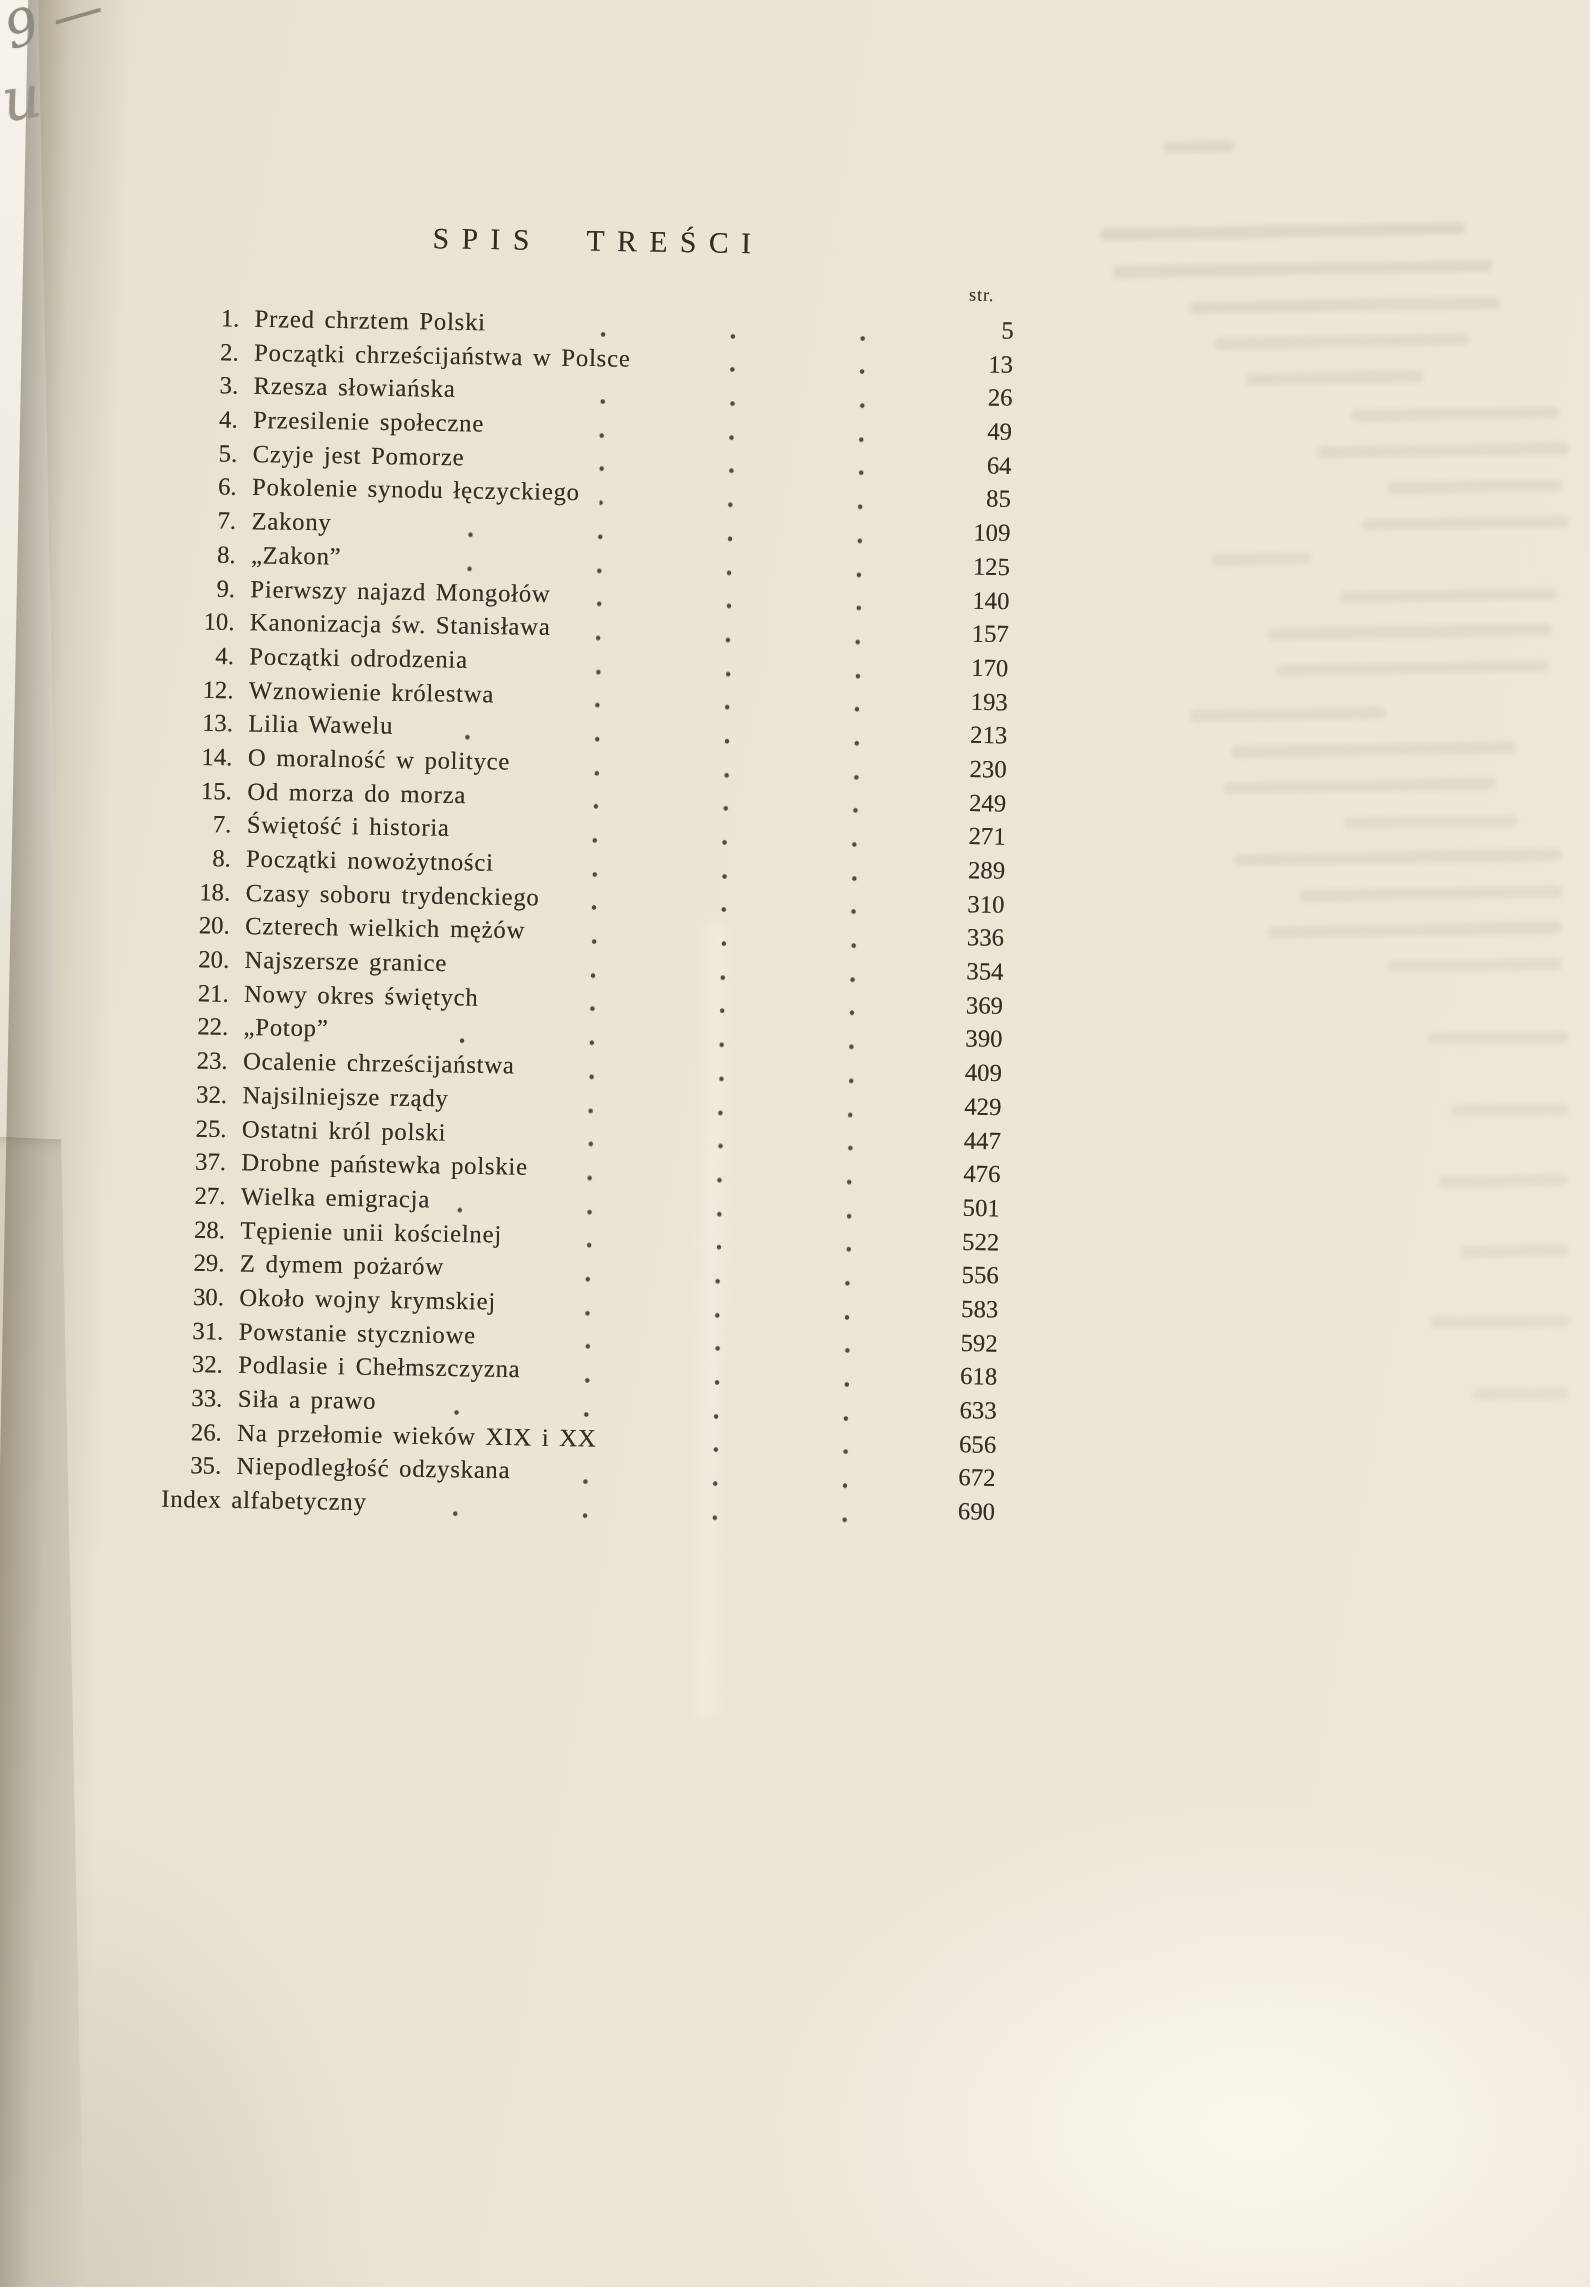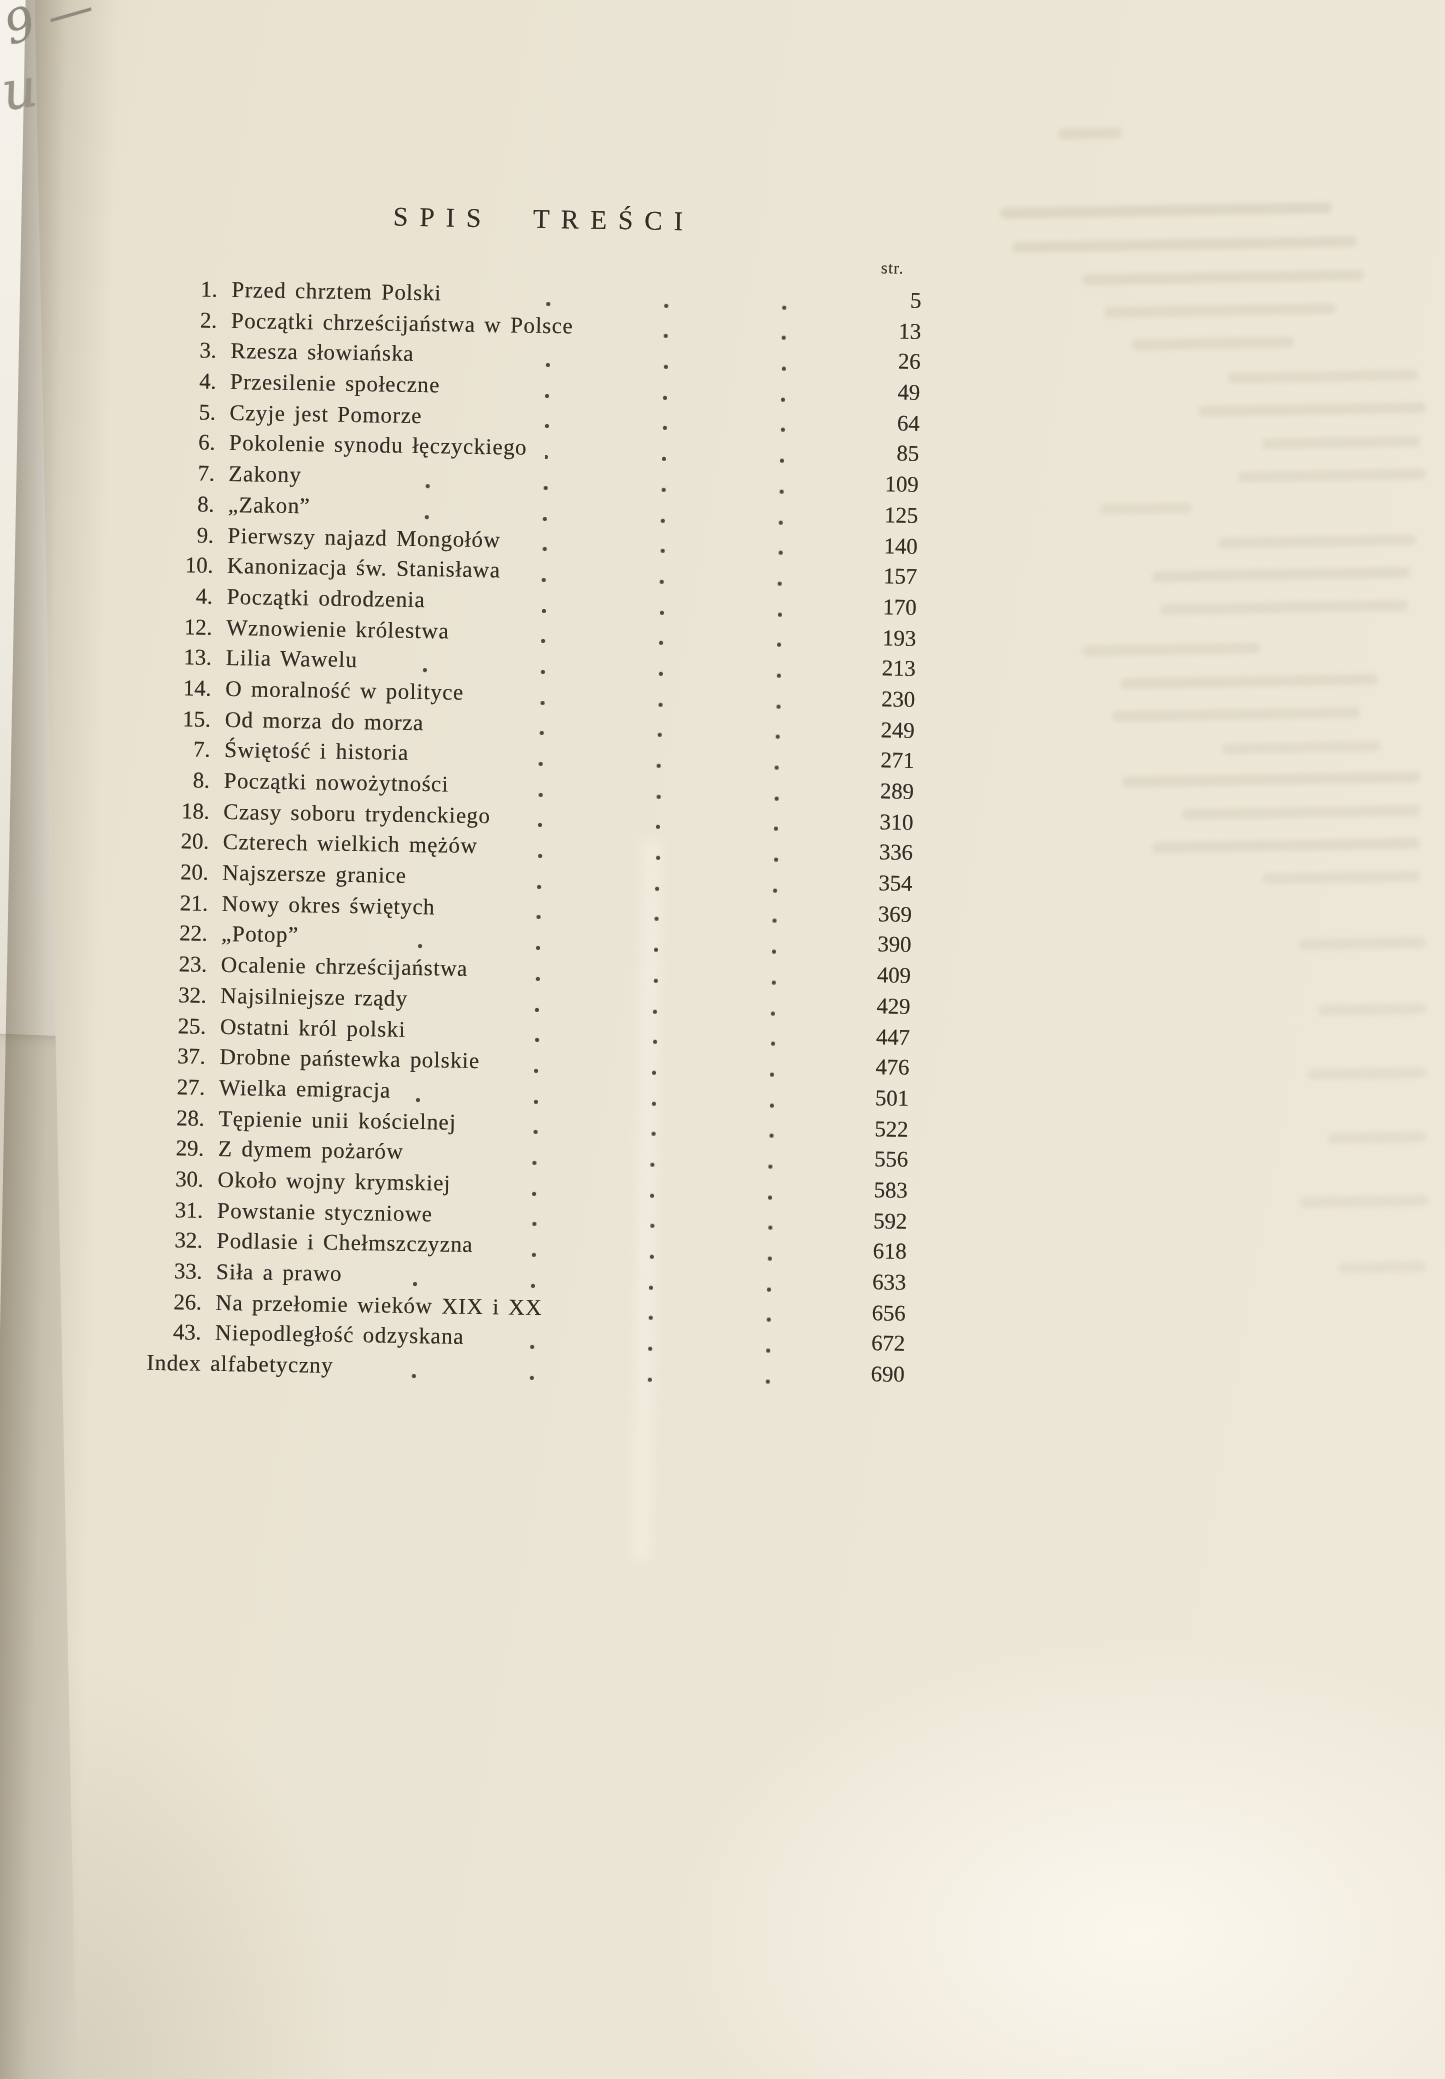--- a/index.html
+++ b/index.html
@@ -325,21 +325,21 @@
     <span class="leader"></span>
     <span class="pg">633</span>
   </div>
         <div class="row">
     <span class="num">26.</span>
     <span class="lbl">Na przełomie wieków XIX i XX</span>
     <span class="leader"></span>
     <span class="pg">656</span>
   </div>
         <div class="row">
-    <span class="num">43.</span>
+    <span class="num">35.</span>
     <span class="lbl">Niepodległość odzyskana</span>
     <span class="leader"></span>
     <span class="pg">672</span>
   </div>
         <div class="row nonum">
 
     <span class="lbl">Index alfabetyczny</span>
     <span class="leader"></span>
     <span class="pg">690</span>
   </div>

